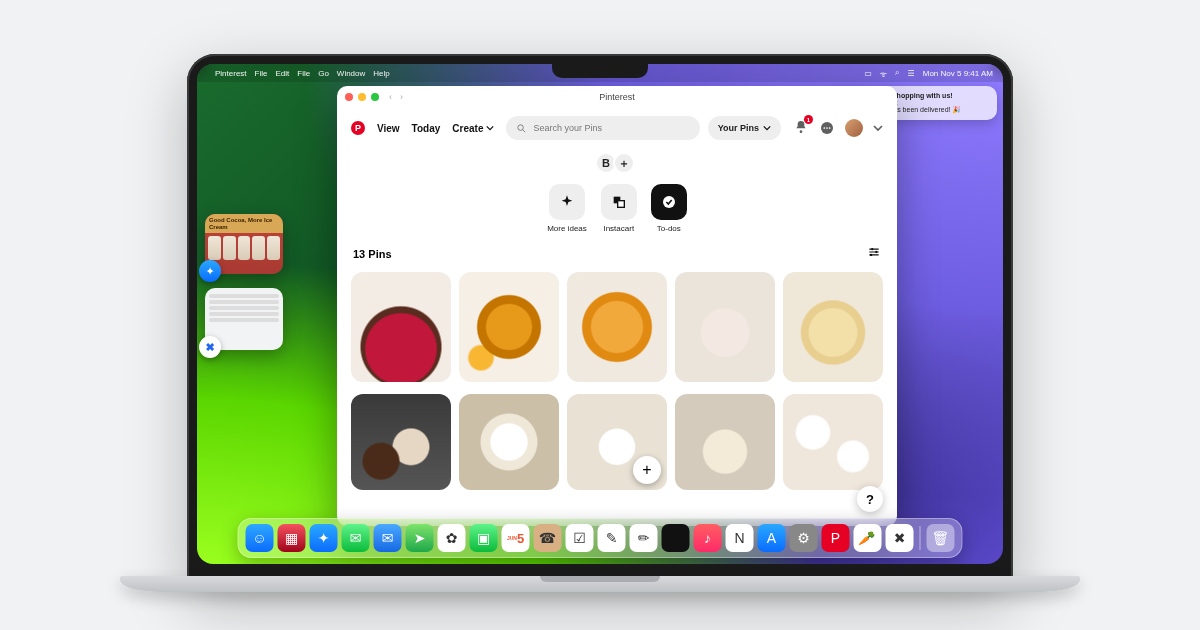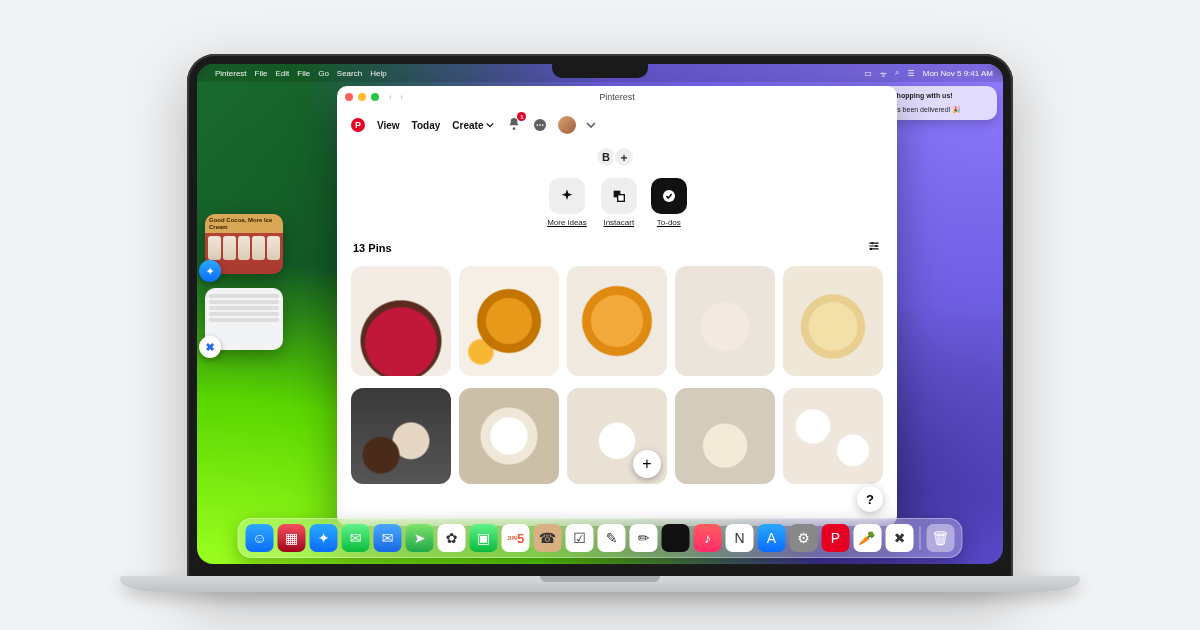--- a/index.html
+++ b/index.html
@@ -83,21 +83,21 @@
   }
   .pill { background:#eee; border-radius:20px; height:24px; padding:0 10px; display:flex;align-items:center;gap:4px;font-size:9px;font-weight:600;color:#222;}
   .navicons { display:flex; align-items:center; gap:10px; }
   .bell { position: relative; }
   .badge { position:absolute; top:-4px; right:-4px; width:9px;height:9px;border-radius:50%;background:#e60023;color:#fff;font-size:6px;display:flex;align-items:center;justify-content:center;}
   .avatar { width:18px;height:18px;border-radius:50%;background:linear-gradient(135deg,#d8a070,#a06040); }
 
   .boardhead { display:flex; flex-direction:column; align-items:center; gap:10px; padding: 4px 0 8px; }
   .bchip { display:flex; }
   .bchip span { width:22px;height:22px;border-radius:50%;background:#eee;display:flex;align-items:center;justify-content:center;font-size:11px;font-weight:700;color:#222;margin-left:-4px;border:2px solid #fff;}
-  .actions { display:flex; gap:14px;text-decoration:underline; }
+  .actions { display:flex; gap:14px; }
   .act { display:flex; flex-direction:column; align-items:center; gap:4px; font-size:8px; color:#222; }
   .actbtn { width:36px;height:36px;border-radius:10px;background:#eee;display:flex;align-items:center;justify-content:center;}
   .actbtn.dark { background:#111; }
 
   .pinshead { display:flex; justify-content:space-between; align-items:center; padding: 4px 16px; font-size:11px; font-weight:700; }
   .filter { font-size:12px; }
 
   .grid { padding: 6px 14px; display:grid; grid-template-columns: repeat(5, 1fr); gap:8px; }
   .pin { border-radius:12px; position:relative; overflow:hidden; }
   .row1 .pin { height: 110px; }
@@ -148,21 +148,21 @@
     <div class="notch"></div>
 
     <div class="menubar">
       <div class="left">
         <span class="apple"></span>
         <span>Pinterest</span>
         <span>File</span>
         <span>Edit</span>
         <span>File</span>
         <span>Go</span>
-        <span>Search</span>
+        <span>Window</span>
         <span>Help</span>
       </div>
       <div class="right">
         <span>▭</span>
         <span>ᯤ</span>
         <span>⌕</span>
         <span>☰</span>
         <span>Mon Nov 5  9:41 AM</span>
       </div>
     </div>
@@ -213,20 +213,35 @@
       <div class="appnav">
         <div class="plogo">P</div>
         <span>View</span>
         <span>Today</span>
         <span class="dd">
           <span>Create</span>
           <svg width="8" height="8" viewBox="0 0 10 10">
               <path d="M1 3l4 4 4-4" stroke="#111" stroke-width="1.6" fill="none"></path>
             </svg>
         </span>
+        <div class="searchwrap">
+          <div class="search">
+            <svg width="11" height="11" viewBox="0 0 24 24">
+                <circle cx="10" cy="10" r="6" stroke="#777" stroke-width="2" fill="none"></circle>
+                <path d="M15 15l5 5" stroke="#777" stroke-width="2"></path>
+              </svg>
+            <span>Search your Pins</span>
+          </div>
+          <div class="pill">
+            <span>Your Pins</span>
+            <svg width="8" height="8" viewBox="0 0 10 10">
+                <path d="M1 3l4 4 4-4" stroke="#111" stroke-width="1.6" fill="none"></path>
+              </svg>
+          </div>
+        </div>
         <div class="navicons">
           <div class="bell">
             <svg width="16" height="16" viewBox="0 0 24 24">
                 <path d="M12 3a5 5 0 0 0-5 5v3l-2 3h14l-2-3V8a5 5 0 0 0-5-5z" fill="#5f5f5f"></path>
                 <circle cx="12" cy="19" r="2" fill="#5f5f5f"></circle>
               </svg>
             <span class="badge">1</span>
           </div>
           <svg width="16" height="16" viewBox="0 0 24 24">
               <circle cx="12" cy="12" r="9" fill="#5f5f5f"></circle>

